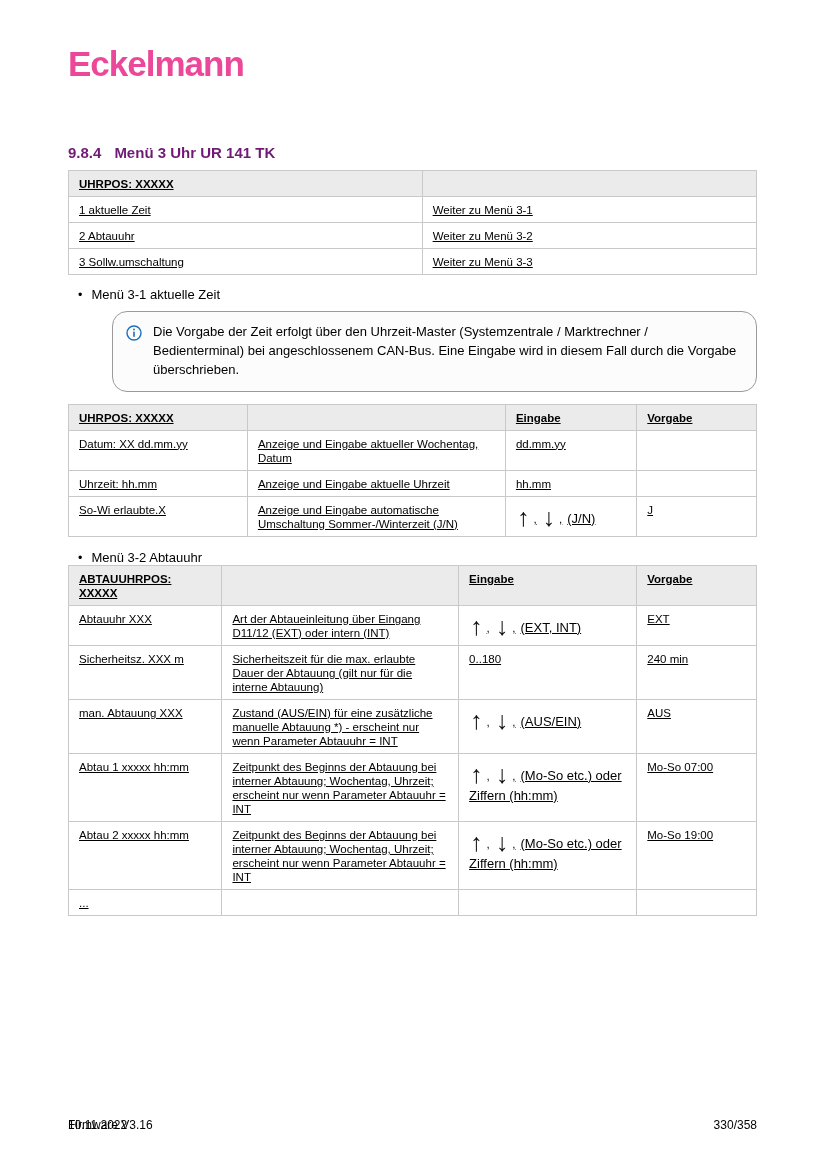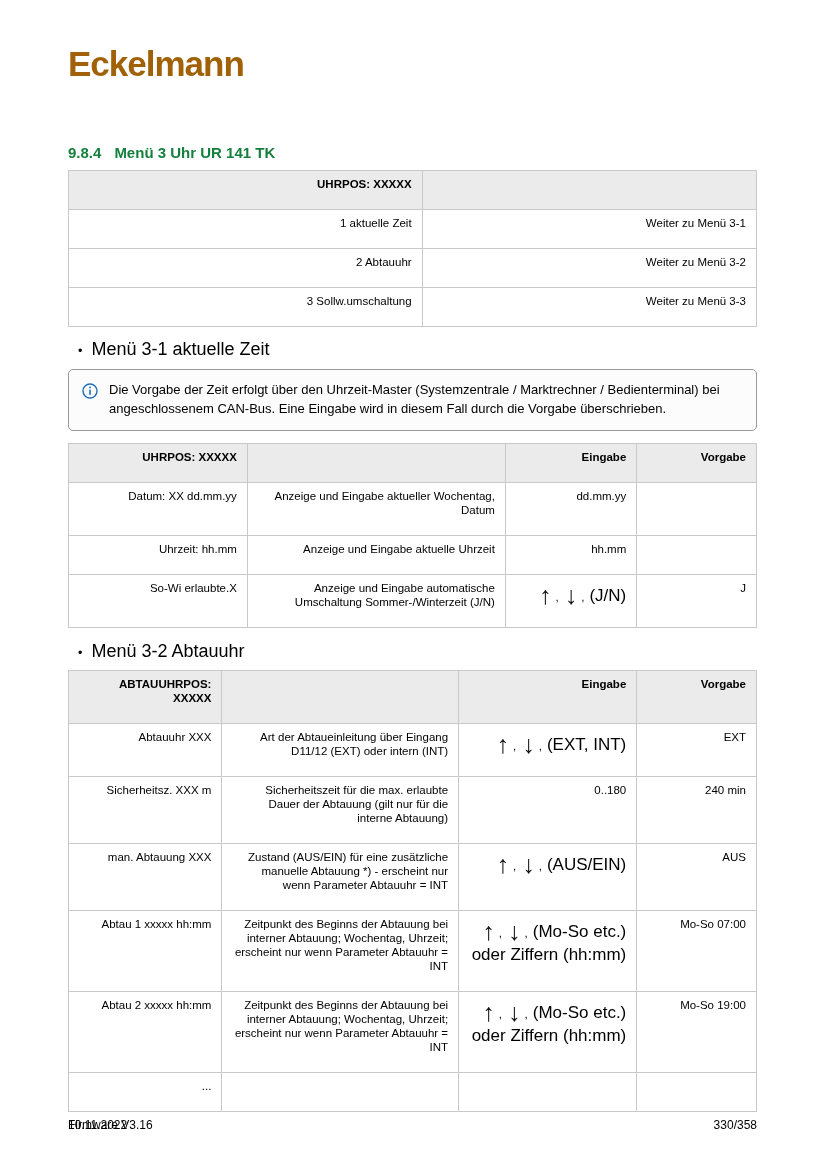--- a/index.html
+++ b/index.html
@@ -11,98 +11,100 @@
     color: #000;
     overflow: hidden;
   }
   .page { padding: 0 70px 0 68px; }
 
   .logo {
     margin-top: 44px;
     font-size: 35px;
     font-weight: bold;
     letter-spacing: -1px;
-    color: #a16207;
+    color: #ec4899;
   }
 
   .heading {
     margin-top: 60px;
     display: flex;
     gap: 13px;
     font-size: 15px;
     font-weight: bold;
-    color: #15803d;
+    color: #701a75;
   }
 
   table {
     width: 100%;
     border-collapse: collapse;
     table-layout: fixed;
   }
   th, td {
     border: 1px solid #c9c9c9;
     font-size: 11.5px;
     line-height: 1.22;
-    text-align: right;
+    text-align: left;
     vertical-align: top;
-    padding: 6px 10px 18px 10px;
+    padding: 6px 10px 5px 10px;
     word-wrap: break-word;
+    text-decoration: underline;
   }
   th {
     background: #ebebeb;
     font-weight: bold;
     height: 26px;
   }
   td { height: 26px; }
 
   .tbl-menu { margin-top: 9px; }
   .tbl-params { margin-top: 12px; }
-  .tbl-abtau { margin-top: 8px; }
+  .tbl-abtau { }
 
   .bullet {
     margin-top: 12px;
     padding-left: 10px;
-    font-size: 18px;
+    font-size: 13px;
     display: flex;
     align-items: baseline;
     gap: 9px;
   }
   .bullet::before {
     content: "\2022";
     font-size: 12.5px;
   }
 
   .infobox {
     margin-top: 9px;
     border: 1px solid #9a9a9a;
-    border-radius: 5px;
+    border-radius: 15px;
     background: #fcfcfc;
     padding: 11px 14px 11px 13px;
     display: flex;
     gap: 11px;
     align-items: flex-start;
+    margin-left: 44px;
   }
   .infobox .note-text {
     font-size: 13px;
     line-height: 1.45;
     padding-top: 0px;
   }
   .info-icon { flex: 0 0 auto; margin-top: 2px; }
 
   .arrow {
     font-size: 25px;
     line-height: 28px;
     display: inline-block;
     vertical-align: -3px;
     margin: 0 1px;
     font-weight: 400;
     color: #111;
   }
   .sep { font-size: 11.5px; margin: 0 5px 0 3px; }
-  .opt { font-size: 17px; }
+  .opt { font-size: 13px; }
 
   .footer {
     position: absolute;
     left: 68px; right: 70px;
     top: 1118px;
     display: flex;
     justify-content: space-between;
     font-size: 12px;
   }
   .footer .center { position: absolute; left: 0; right: 0; text-align: left; }

